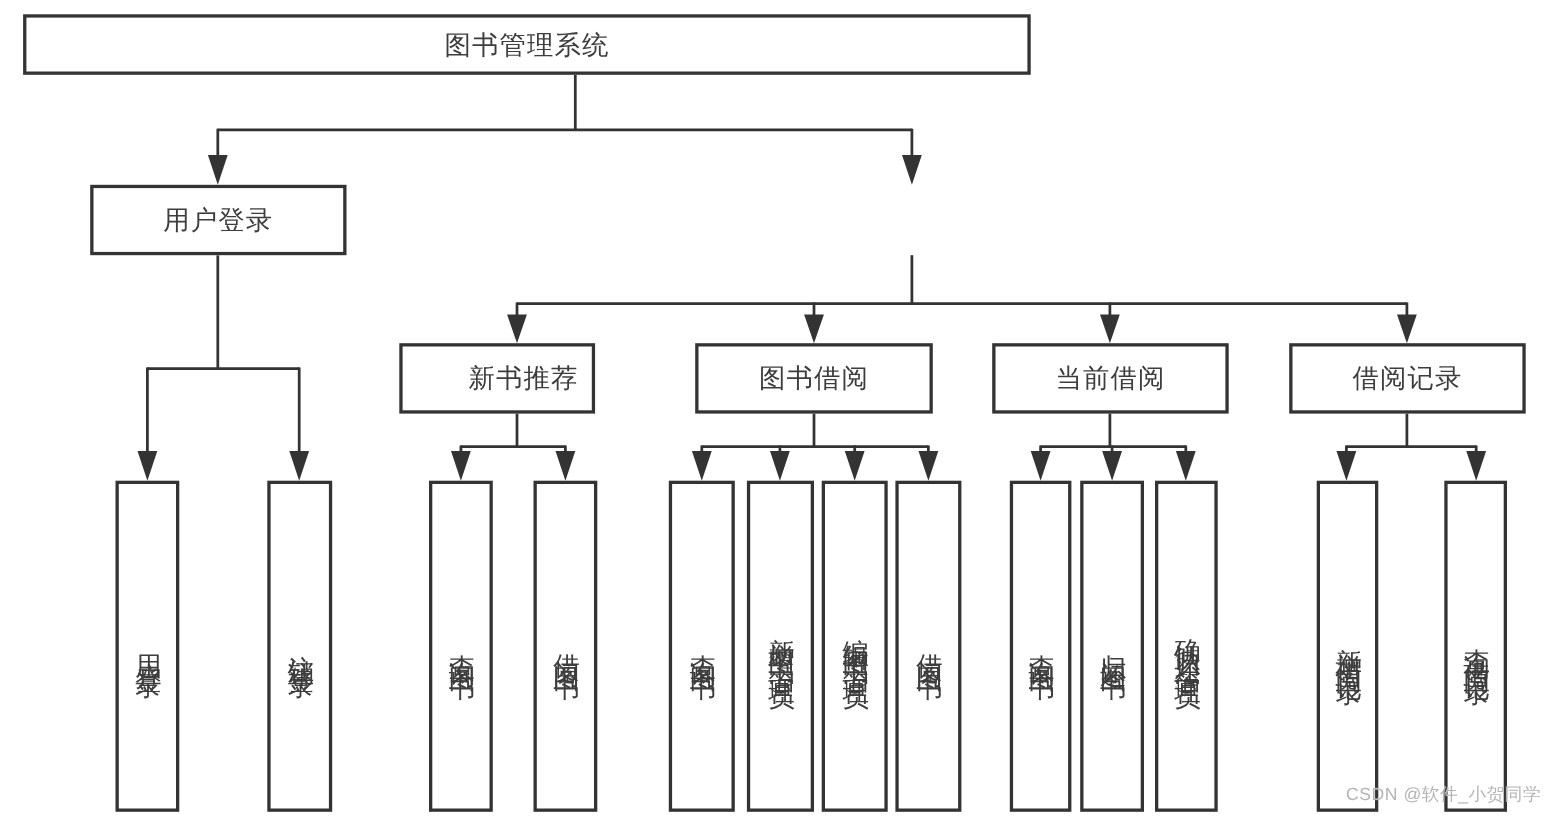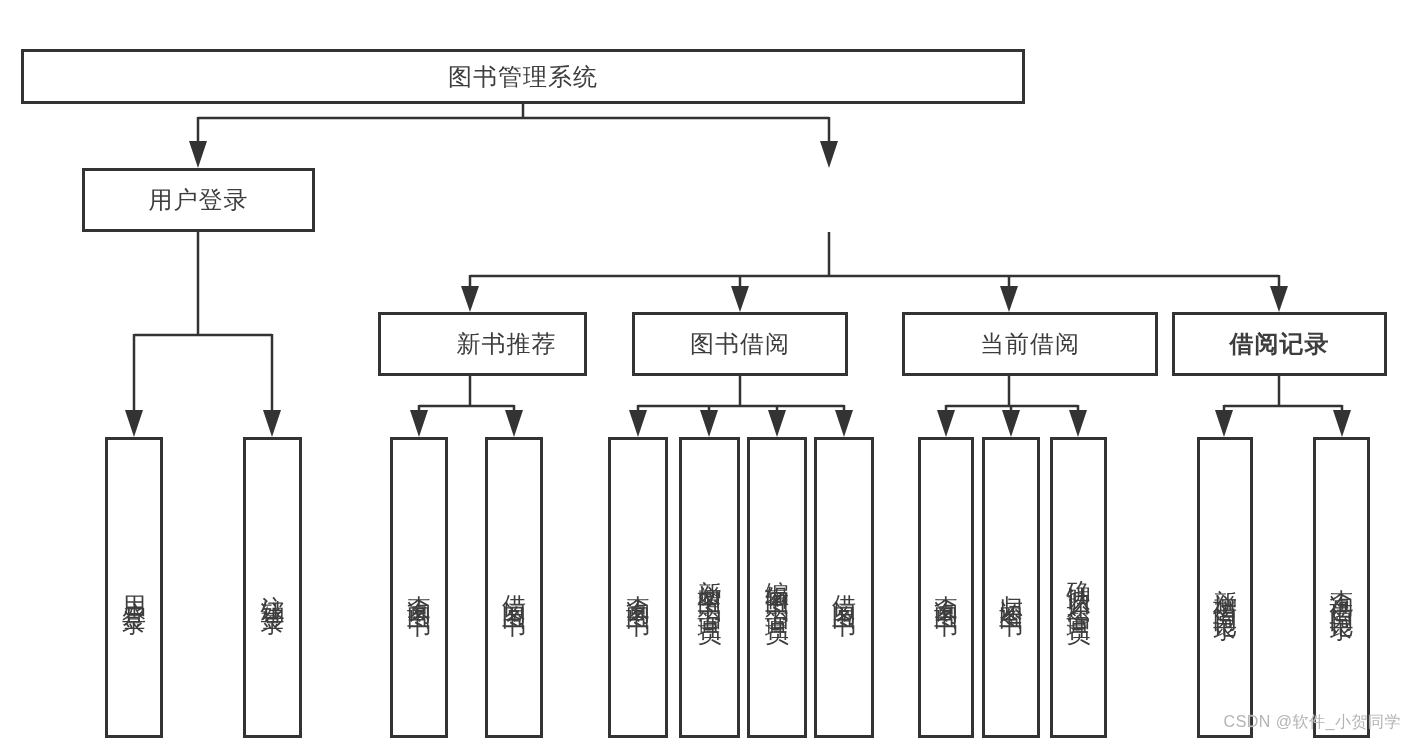--- a/index.html
+++ b/index.html
@@ -128,38 +128,38 @@
 
       <polygon points="937,410 955,410 946,437"></polygon>
       <polygon points="1002,410 1020,410 1011,437"></polygon>
       <polygon points="1069,410 1087,410 1078,437"></polygon>
 
       <polygon points="1215,410 1233,410 1224,437"></polygon>
       <polygon points="1333,410 1351,410 1342,437"></polygon>
     </g>
   </svg>
 
-  <div class="node" style="left:21px; top:13px; width:1004px; height:55px;margin-top:36px;">
+  <div class="node" style="left:21px; top:13px; width:916px; height:55px;">
     <span>图书管理系统</span>
   </div>
 
   <div class="node" style="left:82px; top:168px; width:233px; height:64px;">
     <span>用户登录</span>
   </div>
 
-  <div class="node" style="left:378px; top:312px; width:209px; height:64px;padding-left:48px;">
+  <div class="node" style="left:363px; top:312px; width:178px; height:64px;padding-left:48px;">
     <span>新书推荐</span>
   </div>
   <div class="node" style="left:632px; top:312px; width:216px; height:64px;">
     <span>图书借阅</span>
   </div>
-  <div class="node" style="left:902px; top:312px; width:256px; height:64px;">
+  <div class="node" style="left:902px; top:312px; width:215px; height:64px;">
     <span>当前借阅</span>
   </div>
-  <div class="node" style="left:1172px; top:312px; width:215px; height:64px;font-weight:bold;">
+  <div class="node" style="left:1172px; top:312px; width:215px; height:64px;">
     <span>借阅记录</span>
   </div>
 
   <div class="leaf" style="left:105px; top:437px; width:58px; height:301px;">
     <span class="vtext">用户登录</span>
   </div>
   <div class="leaf" style="left:243px; top:437px; width:59px; height:301px;">
     <span class="vtext">注销登录</span>
   </div>
 

